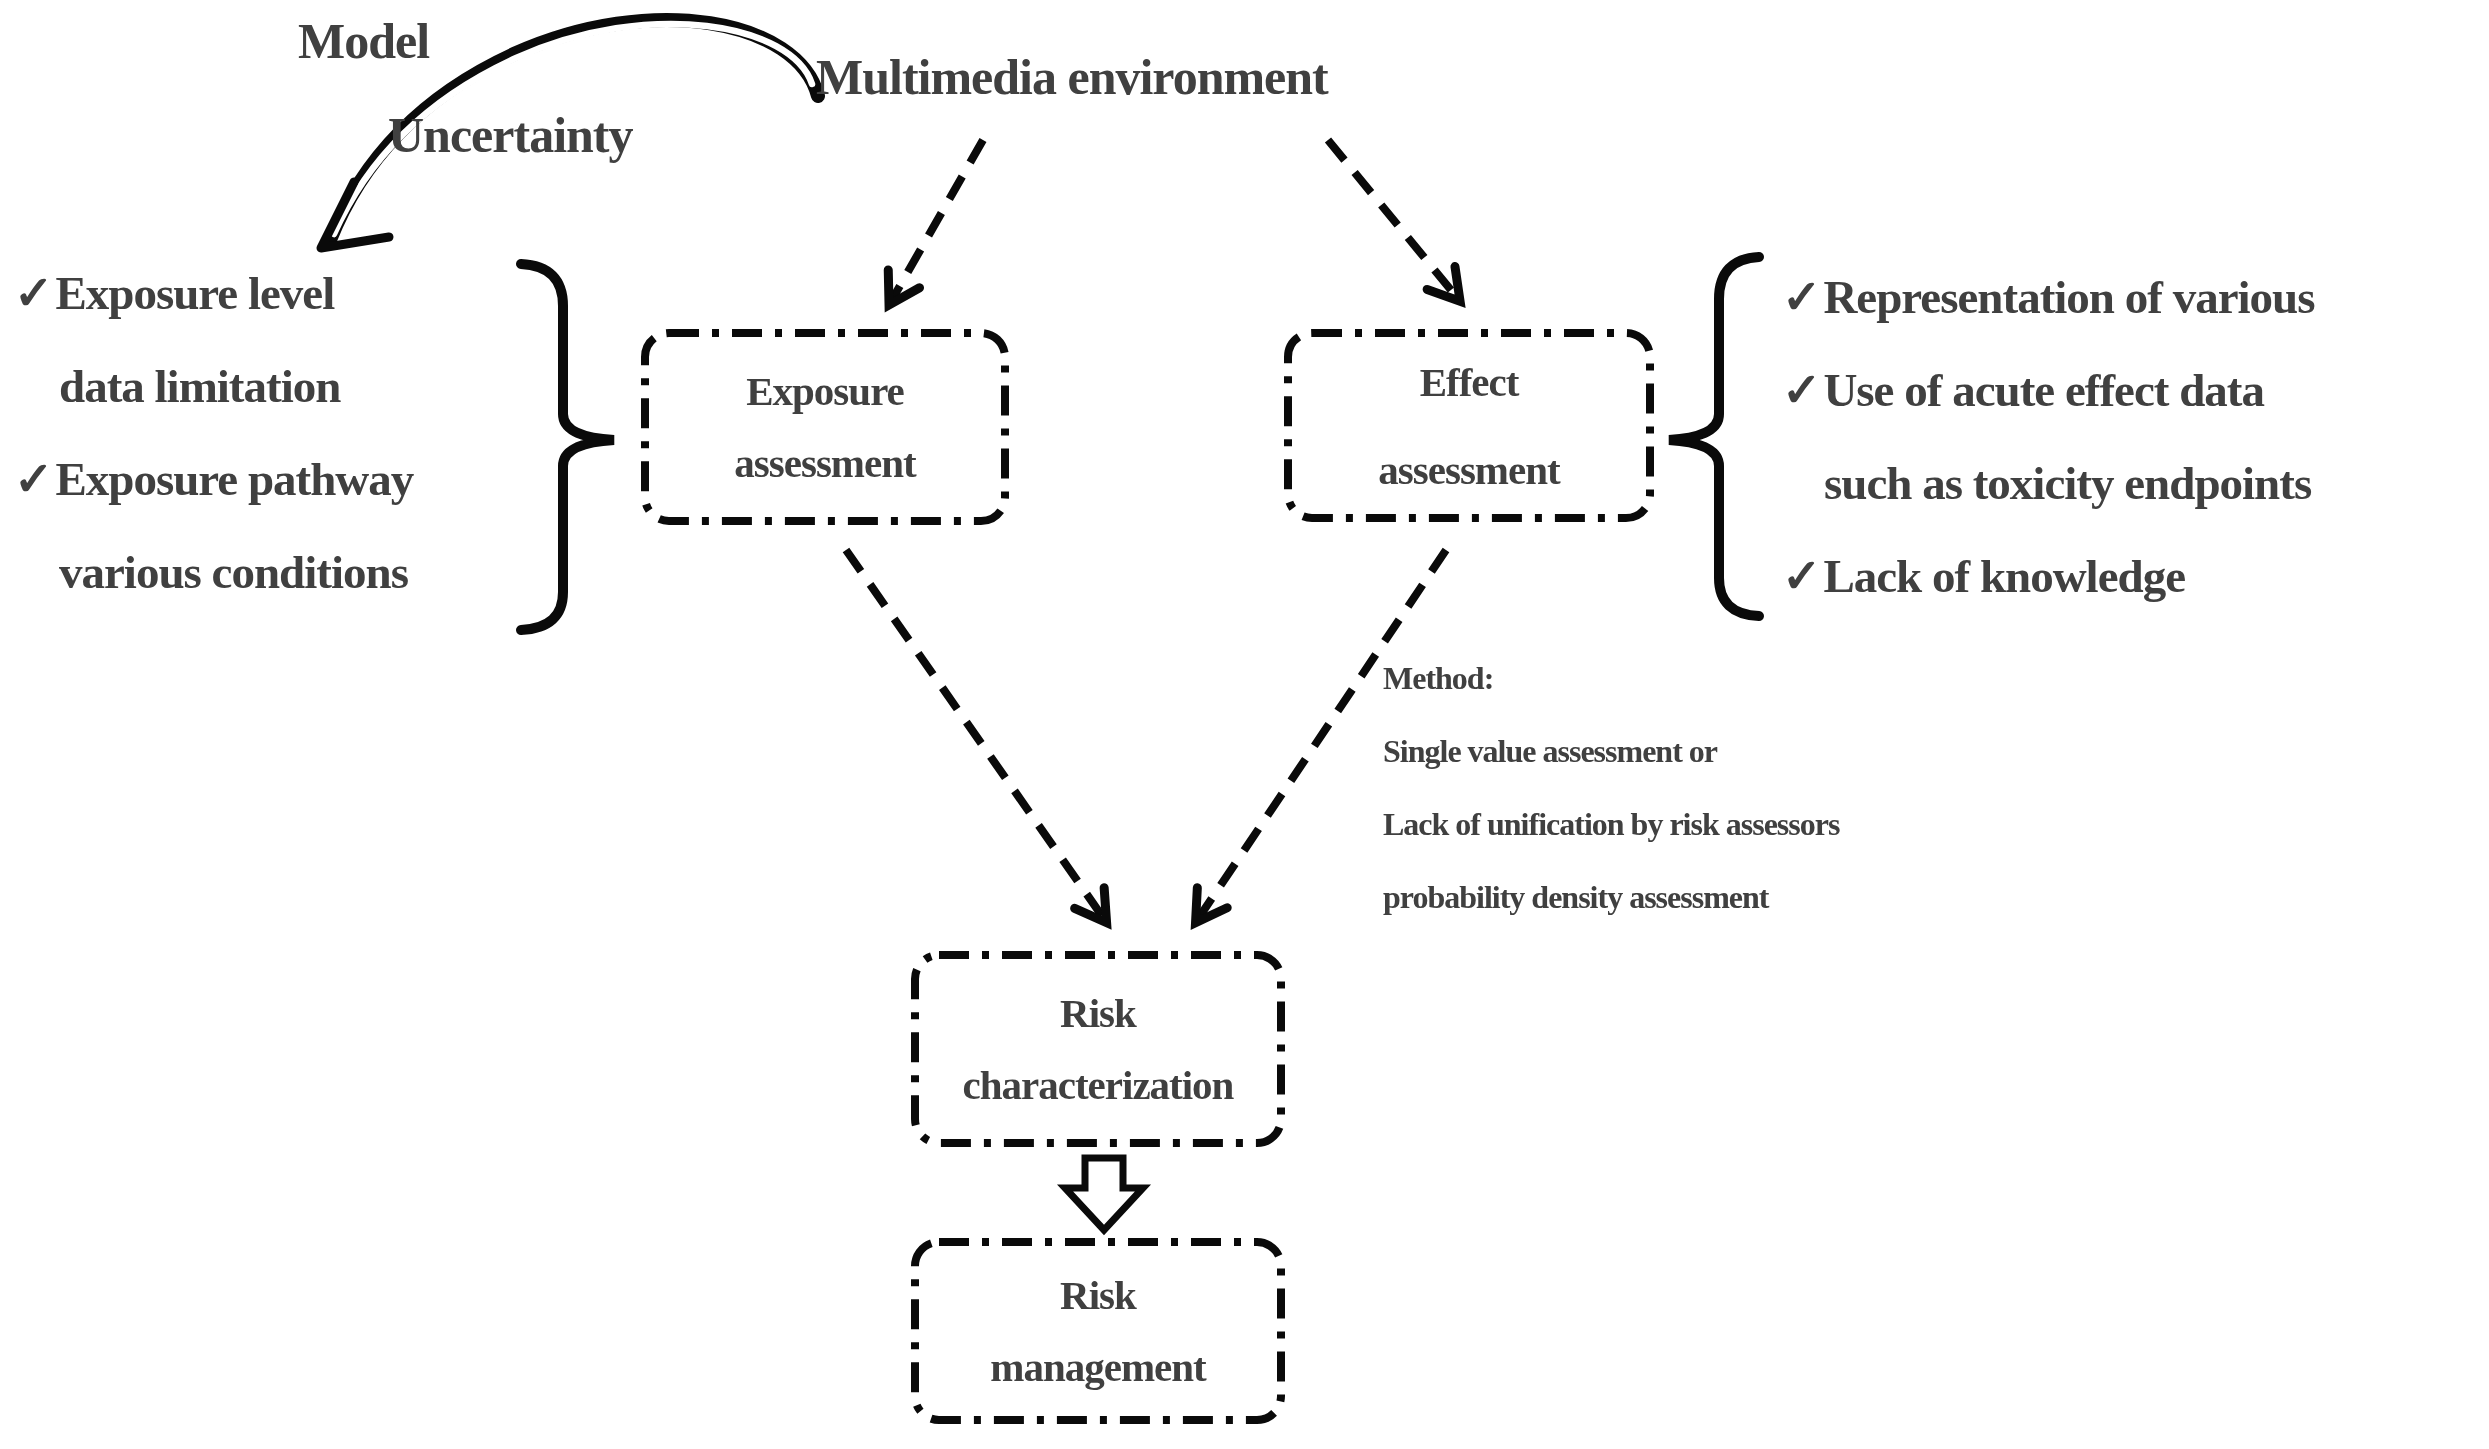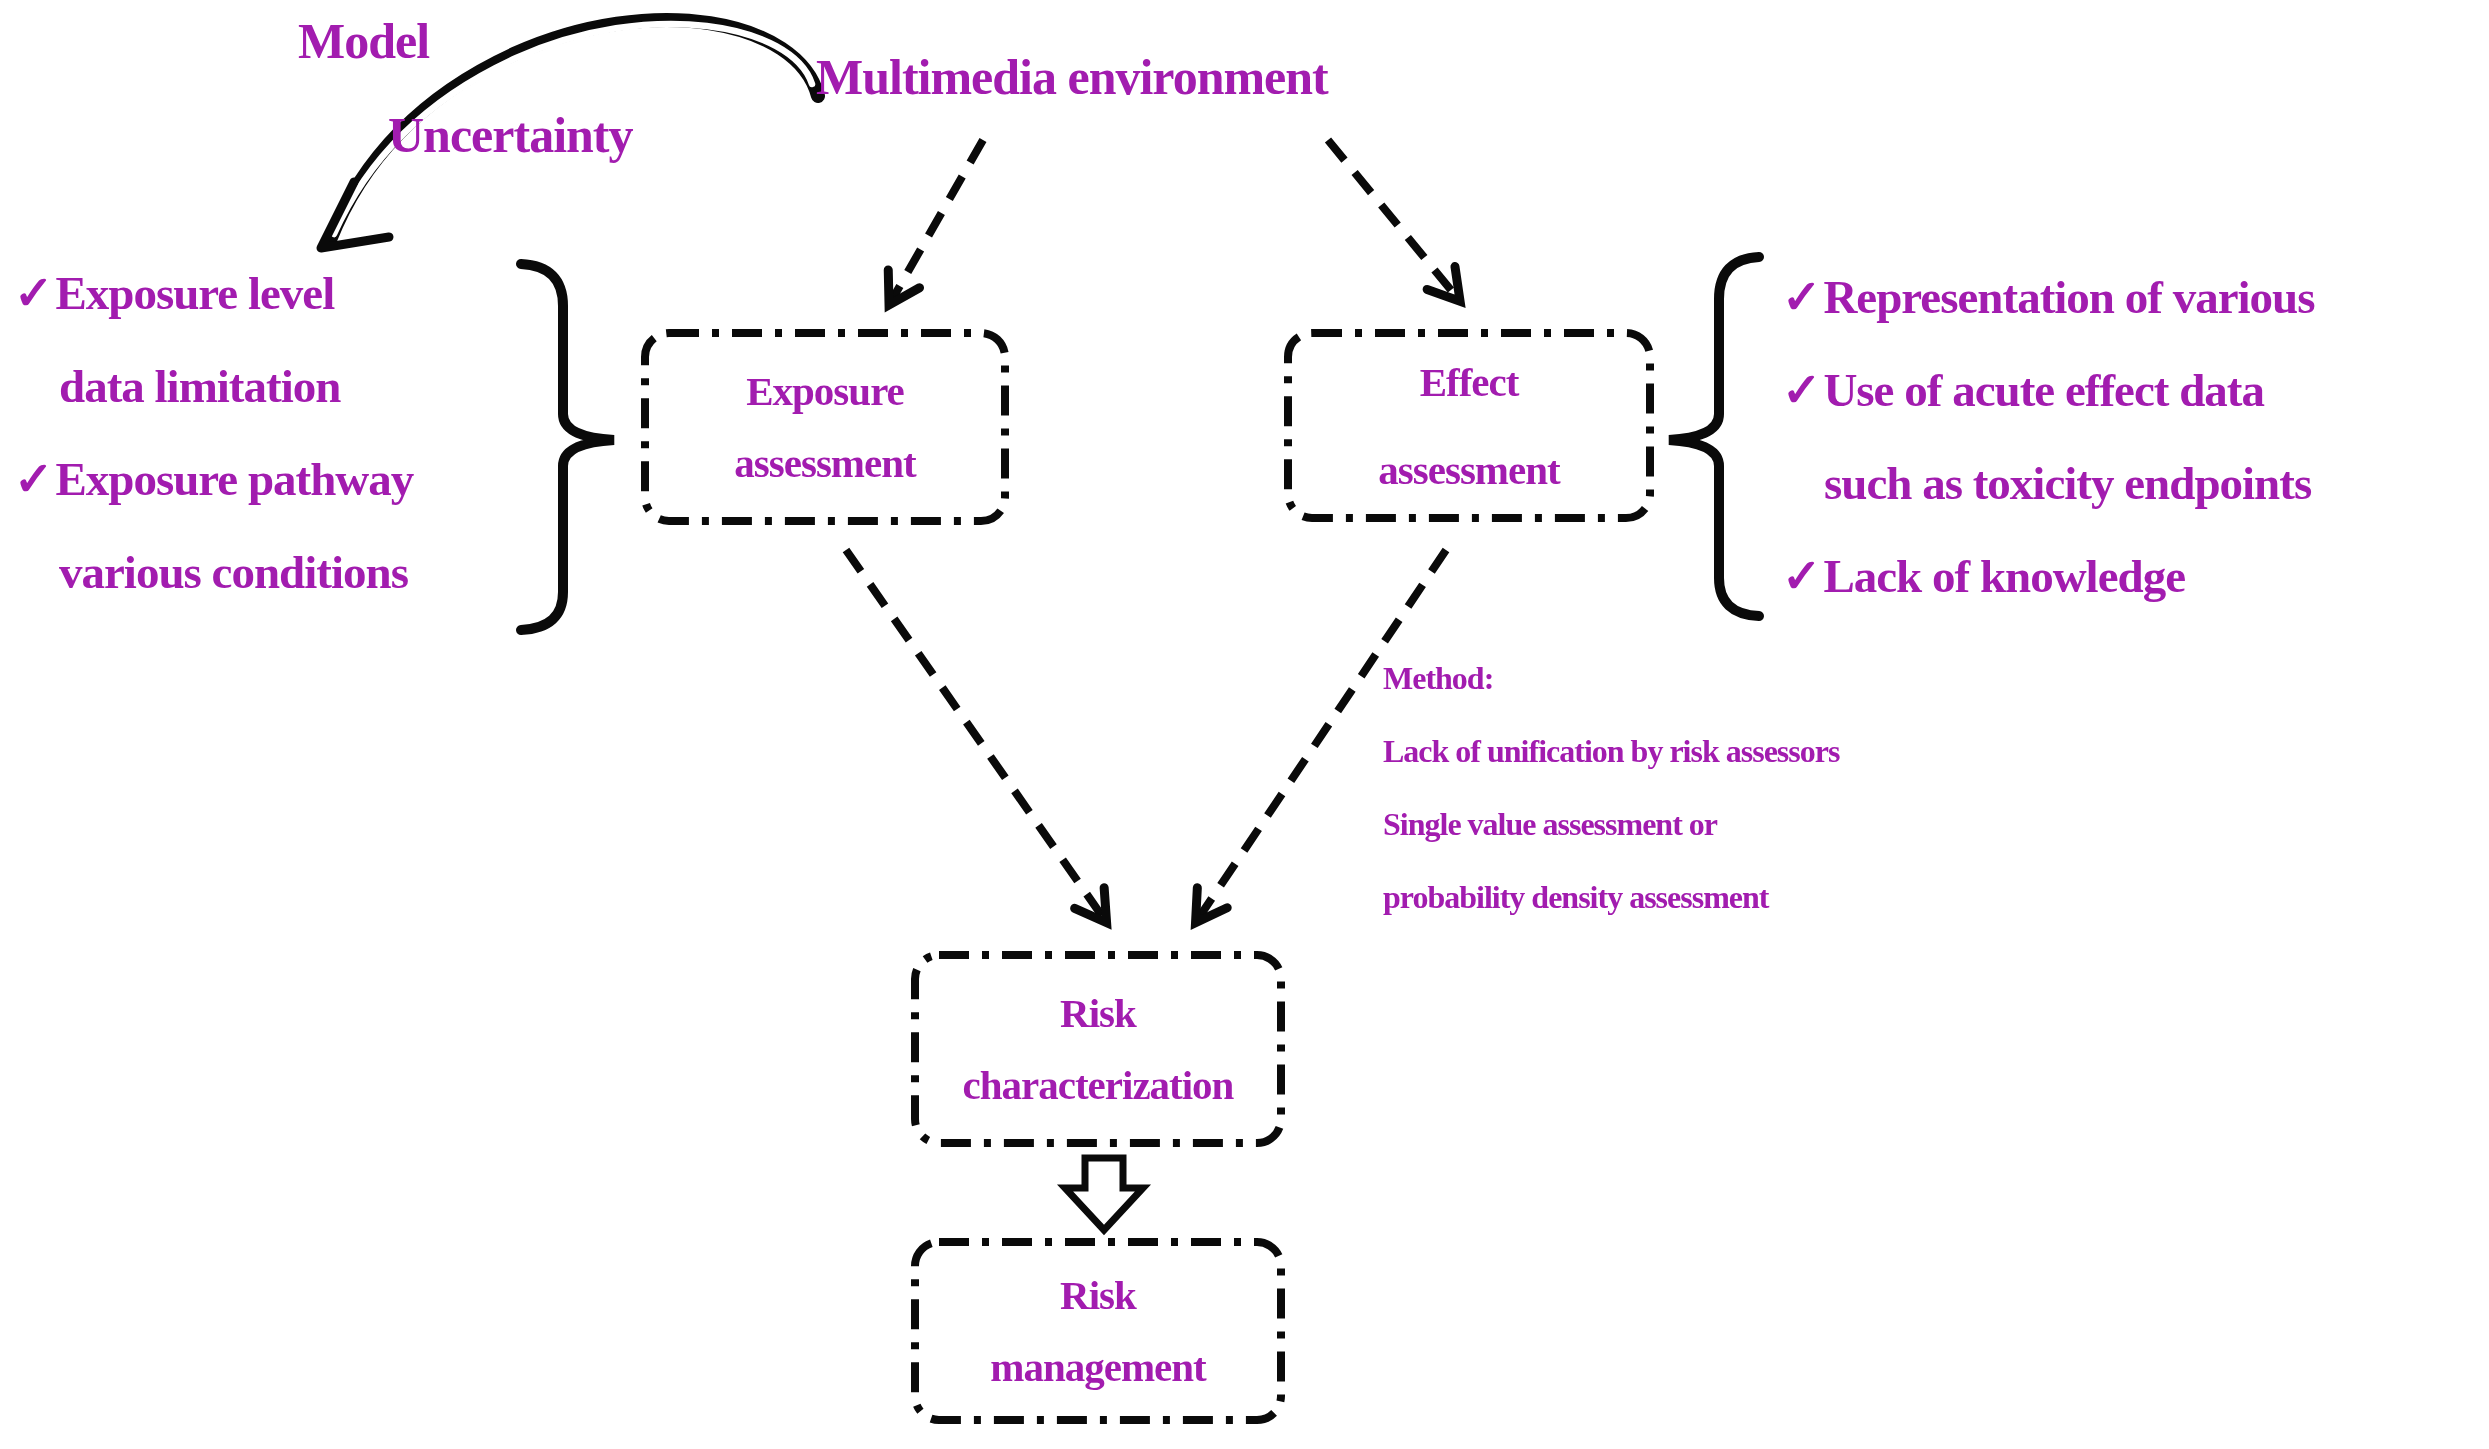--- a/index.html
+++ b/index.html
@@ -3,21 +3,21 @@
 <meta charset="utf-8">
 <style>
   html,body{margin:0;padding:0;background:#ffffff;}
   .canvas{
     position:relative;
     width:2489px;height:1449px;
     background:#ffffff;
     overflow:hidden;
     font-family:"Liberation Serif","DejaVu Serif",serif;
     font-weight:bold;
-    color:#a21caf;
+    color:#404040;
   }
   .connector-layer{position:absolute;left:0;top:0;width:2489px;height:1449px;}
   .txt{position:absolute;white-space:nowrap;letter-spacing:-1px;line-height:1.1;}
   .fs-top{font-size:50px;}
   .list{position:absolute;font-size:47px;letter-spacing:-1px;}
   .list .line{height:93px;display:flex;align-items:center;white-space:nowrap;}
   .list .line.indent-left{padding-left:45px;}
   .list .line.indent-right{padding-left:42px;}
   .list .check{display:inline-block;margin-right:3px;}
   .method{position:absolute;left:1383px;top:642px;font-size:32px;letter-spacing:-1px;}
@@ -100,22 +100,22 @@
       <span>such as toxicity endpoints</span>
     </div>
     <div class="line">
       <span class="check">✓</span>
       <span>Lack of knowledge</span>
     </div>
   </div>
 
   <div class="method">
     <div class="mline">Method:</div>
+    <div class="mline">Single value assessment or</div>
     <div class="mline">Lack of unification by risk assessors</div>
-    <div class="mline">Single value assessment or</div>
     <div class="mline">probability density assessment</div>
   </div>
 
   <div class="boxlabel bl-exposure">
     <span>Exposure</span>
     <span>assessment</span>
   </div>
   <div class="boxlabel bl-effect">
     <span>Effect</span>
     <span>assessment</span>

